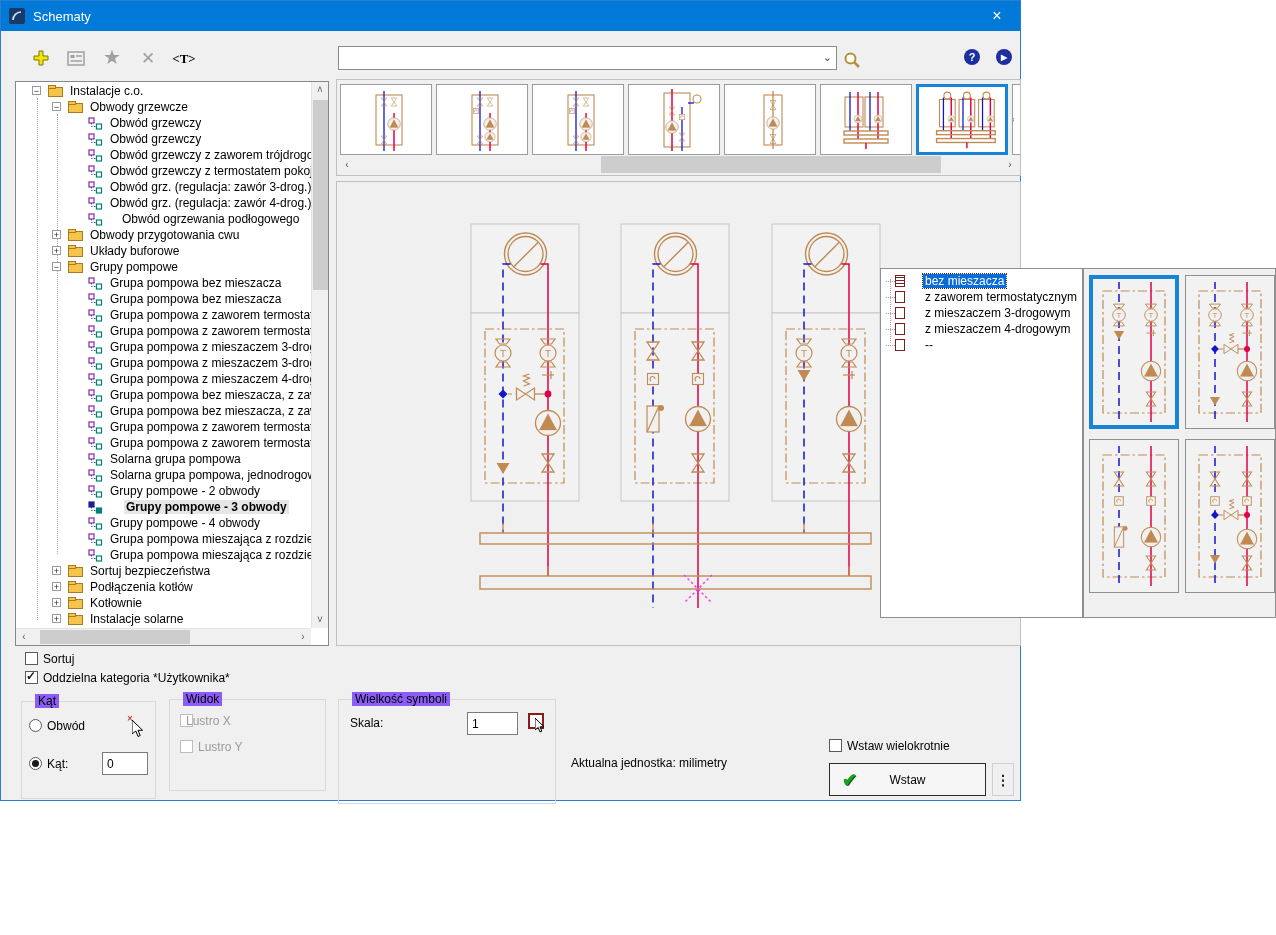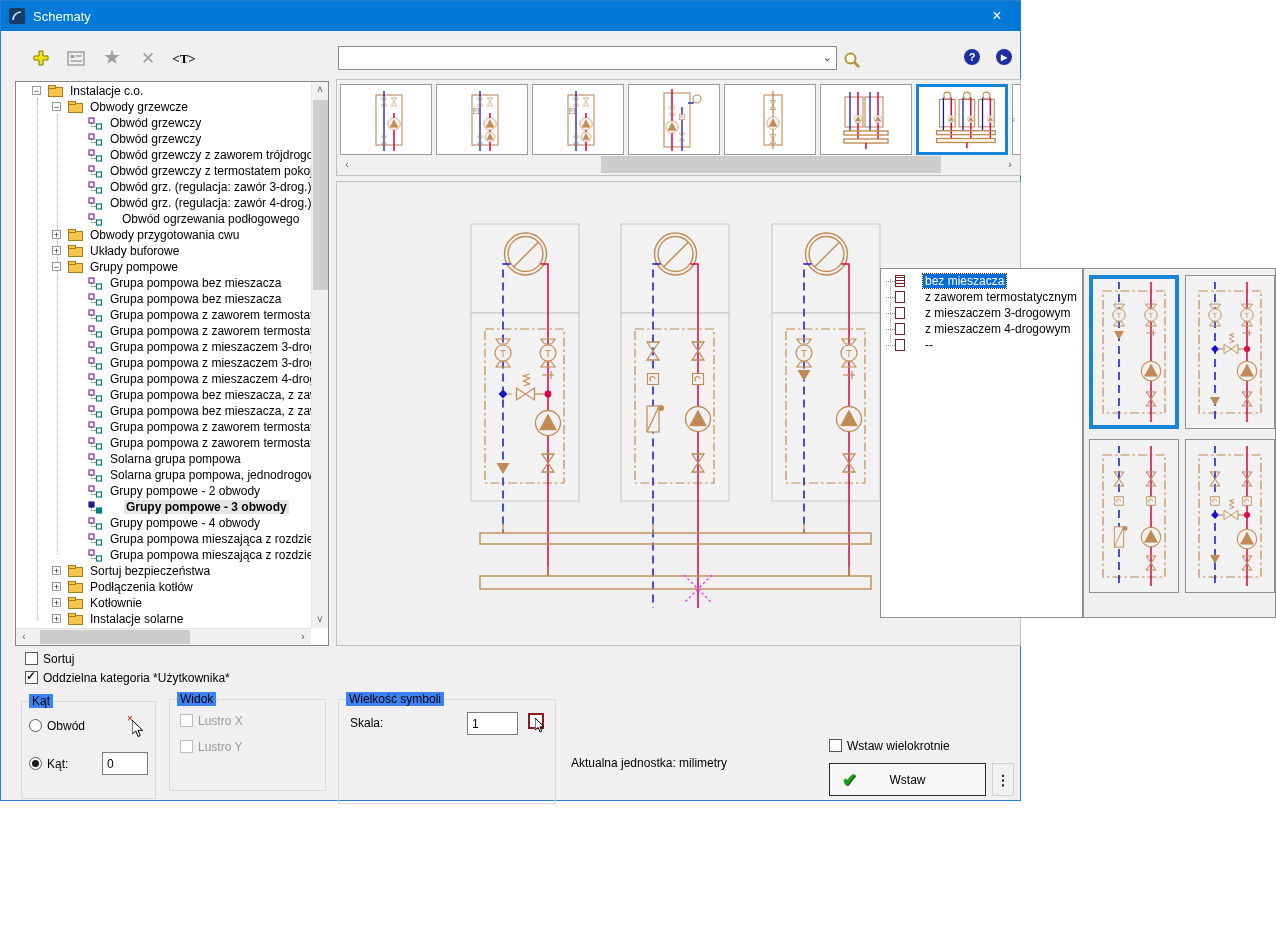--- a/index.html
+++ b/index.html
@@ -77,21 +77,21 @@
   .pthumb.sel{border:4px solid #1884d8;}
   
   .cb{position:absolute;width:13px;height:13px;background:#fff;border:1px solid #5a5a5a;box-sizing:border-box;}
   .cb.checked::after{content:"✓";position:absolute;left:0px;top:-3px;font-size:12px;font-weight:bold;color:#111;}
   .cb.disabled{border-color:#bdbdbd;}
   .radio{position:absolute;width:13px;height:13px;background:#fff;border:1px solid #5a5a5a;border-radius:50%;box-sizing:border-box;}
   .radio.on::after{content:"";position:absolute;left:2px;top:2px;width:7px;height:7px;border-radius:50%;background:#1a1a1a;}
   .cblabel{position:absolute;line-height:14px;}
   .cblabel.gray{color:#9a9a9a;}
   .group{position:absolute;border:1px solid #d9d9d9;box-sizing:border-box;}
-  .gtitle{position:absolute;top:-8px;left:7px;background:#3b82f6;padding:0 3px;}
+  .gtitle{position:absolute;top:-8px;left:13px;background:#8b5cf6;padding:0 3px;}
   .tinput{position:absolute;background:#fff;border:1px solid #7a7a7a;box-sizing:border-box;
     font:12px "Liberation Sans",sans-serif;padding:2px 4px;outline:none;}
   .insertbtn{position:absolute;left:828px;top:762px;width:157px;height:33px;background:#f6f6f6;
     border:1px solid #2b2b2b;box-sizing:border-box;display:flex;align-items:center;justify-content:center;}
   .morebtn{position:absolute;left:991px;top:762px;width:22px;height:33px;background:#f0f0f0;
     border:1px solid #cfcfcf;box-sizing:border-box;display:flex;align-items:center;justify-content:center;
     font-weight:bold;font-size:14px;color:#222;}
   .checkmark{position:absolute;left:12px;top:5px;font-size:18px;color:#1e9e1e;font-weight:bold;
     text-shadow:1px 1px 0 #0d5f0d;}
   .statusline{position:absolute;left:570px;top:755px;}
@@ -627,21 +627,21 @@
     <div class="radio" style="left:7px;top:17px"></div>
     <div class="cblabel" style="left:25px;top:17px">Obwód</div>
     <div class="radio on" style="left:7px;top:55px"></div>
     <div class="cblabel" style="left:25px;top:55px">Kąt:</div>
     <input class="tinput" style="left: 80px; top: 50px; width: 46px; height: 23px;" value="0">
   </div>
 
   <div class="group" style="left:168px;top:698px;width:157px;height:92px">
     <span class="gtitle">Widok</span>
     <div class="cb disabled" style="left:10px;top:14px"></div>
-    <div class="cblabel gray" style="left:28px;top:14px">Lustro X</div>
+    <div class="cblabel gray" style="left:16px;top:14px">Lustro X</div>
     <div class="cb disabled" style="left:10px;top:40px"></div>
     <div class="cblabel gray" style="left:28px;top:40px">Lustro Y</div>
   </div>
 
   <div class="group" style="left:337px;top:698px;width:218px;height:105px">
     <span class="gtitle">Wielkość symboli</span>
     <div class="cblabel" style="left:11px;top:16px">Skala:</div>
     <input class="tinput" style="left: 128px; top: 12px; width: 51px; height: 23px;" value="1">
     <div style="position:absolute;left:189px;top:13px;width:12px;height:12px;border:2px solid #8b1a1a;background:#fff"></div>
     <svg style="position:absolute;left:196px;top:18px" width="12" height="16">

